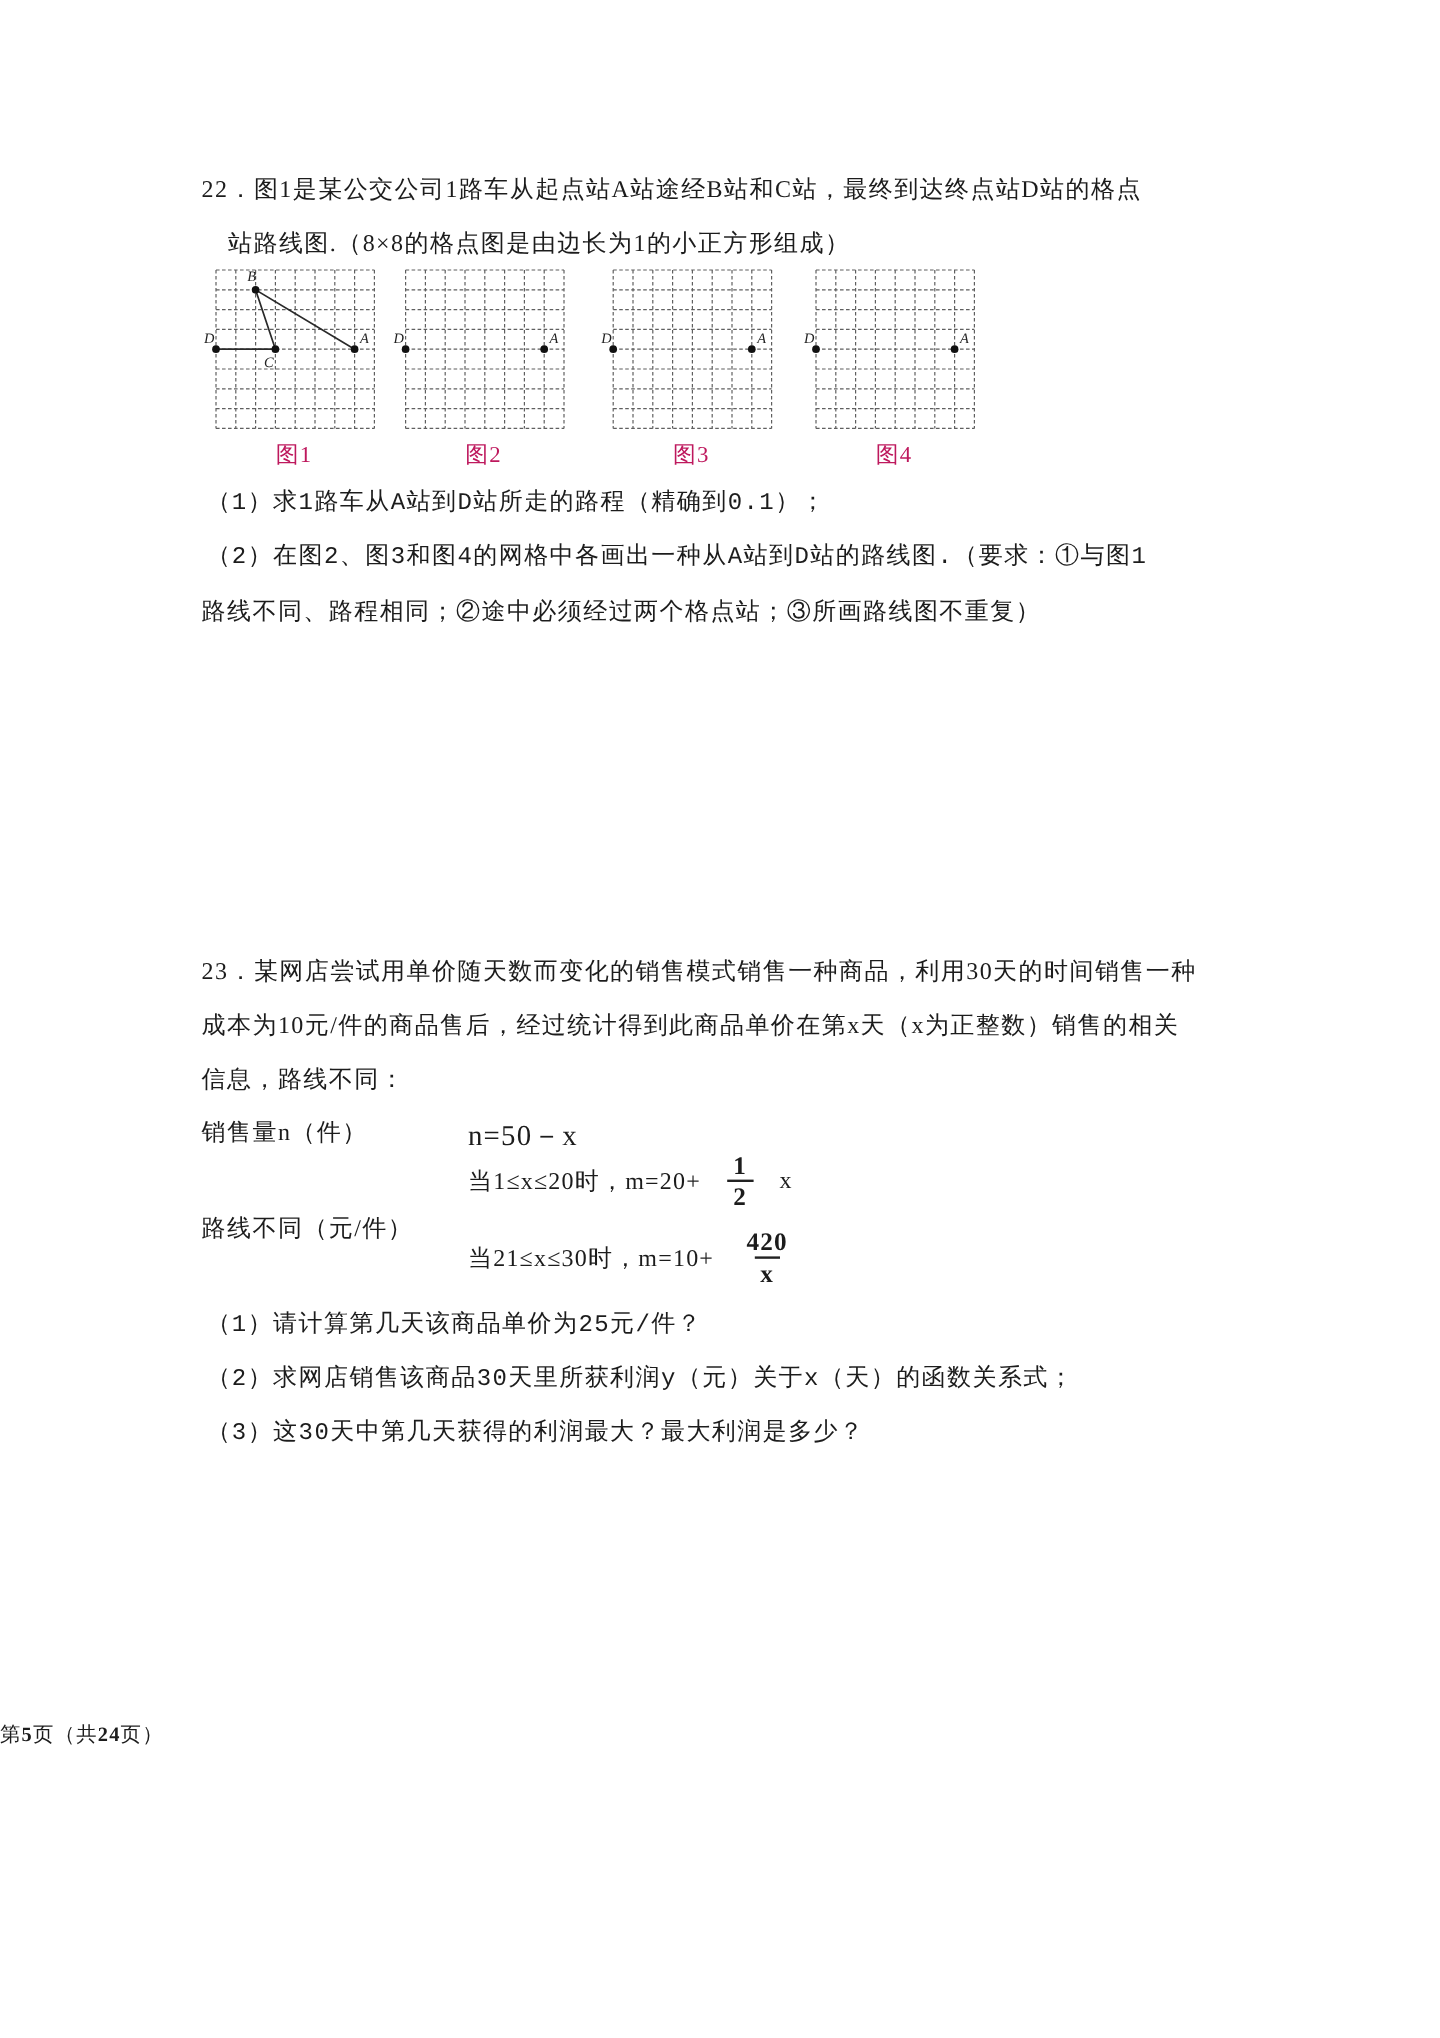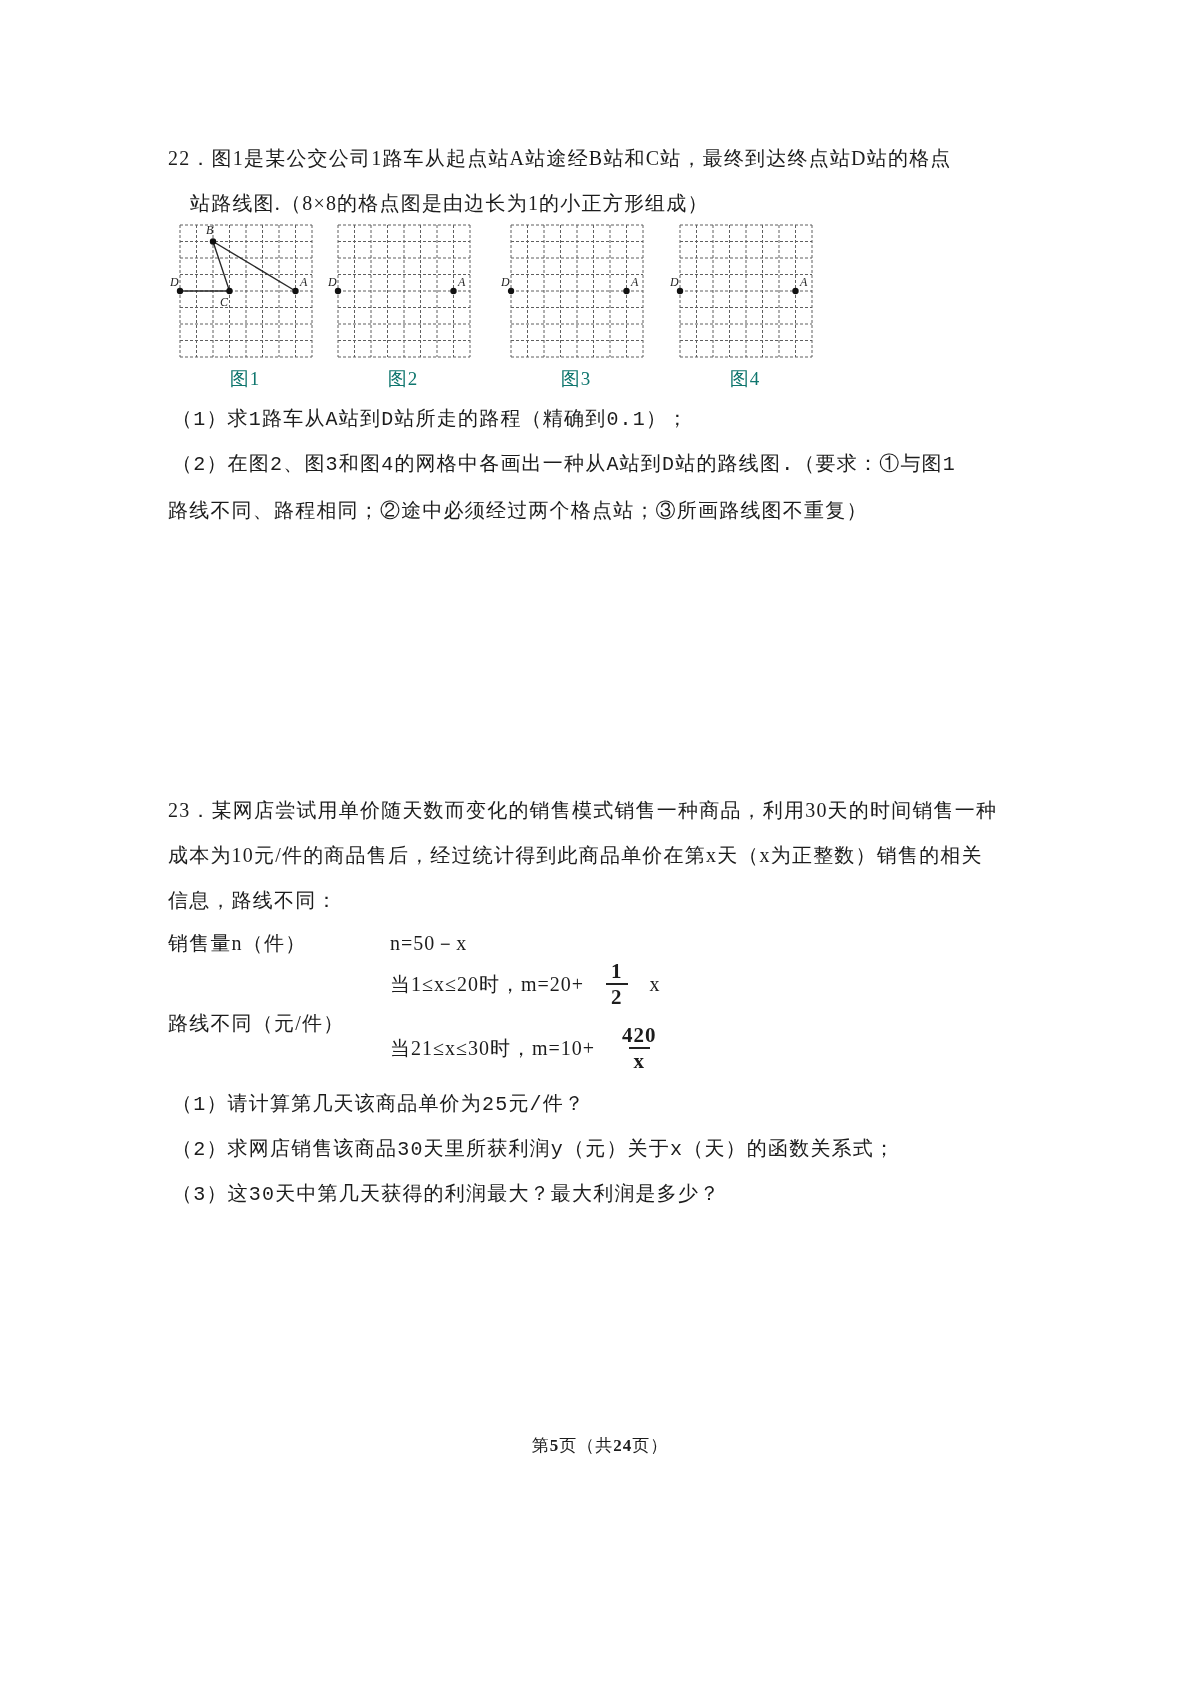--- a/index.html
+++ b/index.html
@@ -12,32 +12,32 @@
   .line {
     position:absolute; left:0; font-size:20px; letter-spacing:1.2px;
     white-space:nowrap; line-height:26px;
   }
   .indent { left:22px; }
   .qindent { left:4px;font-family:Liberation Mono, monospace; }
 
   .figures { position:absolute; top:220px; left:2px; display:flex; align-items:flex-start; }
   .figure { display:inline-block; text-align:center; }
   .figure svg { display:block; }
-  .fig-label { font-size:19px; margin-top:4px; color:#0f766e; letter-spacing:1px; }
+  .fig-label { font-size:19px; margin-top:4px; color:#be185d; letter-spacing:1px; }
   .f1 { margin-right:8px; } .f2 { margin-right:23px; } .f3 { margin-right:19px; }
   .pt-label { font-style:italic; font-size:12px; fill:#222; font-family:"Liberation Serif","DejaVu Serif",serif; }
 
   .tbl-label { position:absolute; left:0; font-size:20px; letter-spacing:1.2px; white-space:nowrap; }
-  .tbl-value { position:absolute; left:222px; font-size:20px; letter-spacing:1px; white-space:nowrap; }
+  .tbl-value { position:absolute; left:222px; font-size:24px; letter-spacing:1px; white-space:nowrap; }
   .formula { position:absolute; left:222px; display:flex; align-items:center; font-size:20px; letter-spacing:1px; white-space:nowrap;gap:20px; }
   .frac { display:inline-flex; flex-direction:column; align-items:center; font-weight:bold; font-size:21px; line-height:1.05; margin:0 2px; vertical-align:middle; }
   .frac .num { display:block; padding:0 5px 1px; }
   .frac .den { display:block; border-top:2px solid #222; padding:1px 5px 0; }
 
-  .footer { position:absolute; top:1434px; left:0; width:1200px; text-align:center; font-size:17px; letter-spacing:1px; }
+  .footer { position:absolute; top:1434px; left:0; width:1200px; text-align:left; font-size:17px; letter-spacing:1px; }
   .footer .num { font-weight:bold; }
 </style>
 </head>
 <body>
 
 <div class="content">
 
   <div class="line" style="top:145px">22．图1是某公交公司1路车从起点站A站途经B站和C站，最终到达终点站D站的格点</div>
   <div class="line indent" style="top:190px">站路线图.（8×8的格点图是由边长为1的小正方形组成）</div>
 

